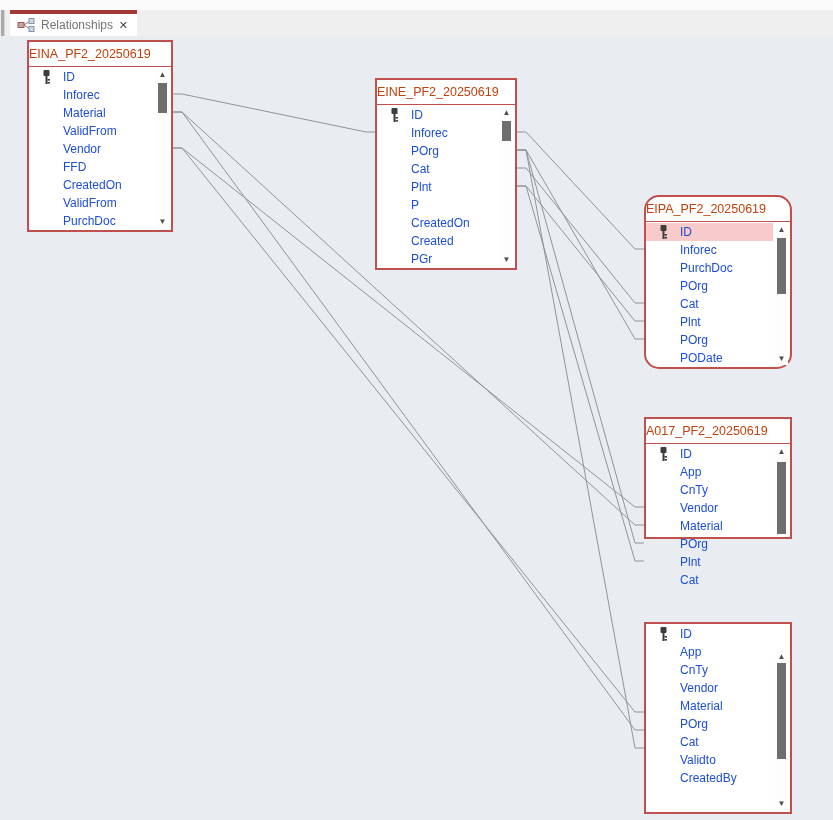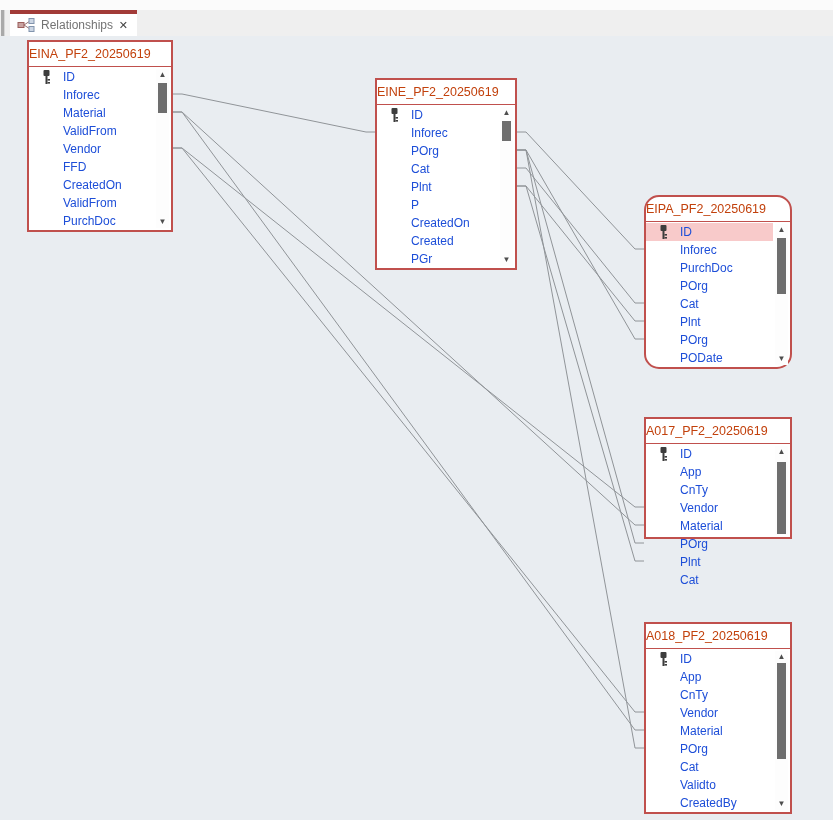--- a/index.html
+++ b/index.html
@@ -250,21 +250,20 @@
         </div>
         <div class="sbar">
           <div class="sarr">▲</div>
           <div class="strack">
             <div class="sthumb" style="top: 4px; height: 72px;"></div>
           </div>
           <div class="sarr">▼</div>
         </div>
       </div>
       <div class="tbl" style="left: 644px; top: 586px; width: 148px; height: 192px;">
-        <div class="tbl-title">A018_PF2_20250619</div>
         <div class="rows">
           <div class="row">
             <span class="keyicon"><svg width="9" height="14" viewBox="0 0 9 14" fill="#3d3d3d">
                 <rect x="1.5" y="0" width="6" height="6" rx="1"></rect>
                 <rect x="3.5" y="6" width="2" height="8"></rect>
                 <rect x="5.5" y="9" width="2.5" height="1.6"></rect>
                 <rect x="5.5" y="12" width="2.5" height="1.6"></rect>
               </svg></span>
             <span>ID</span>
           </div>

